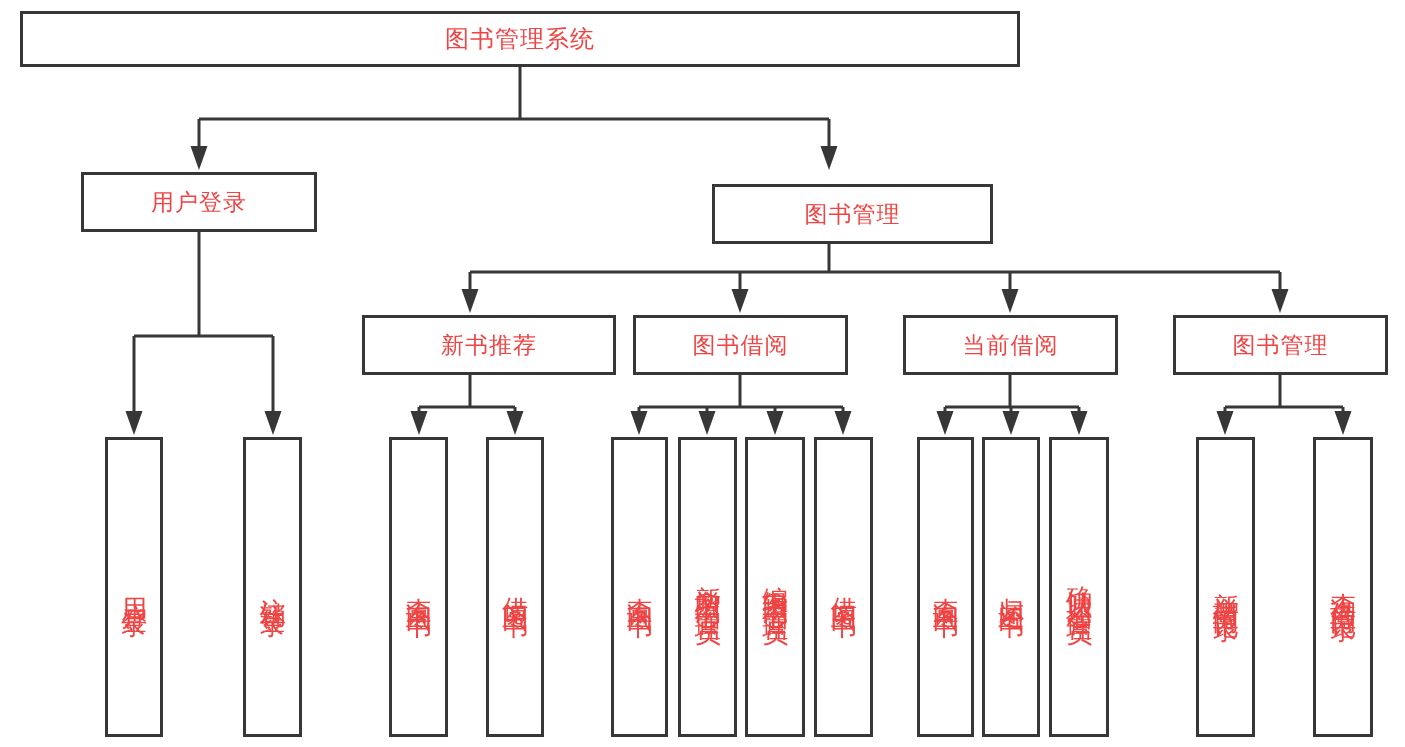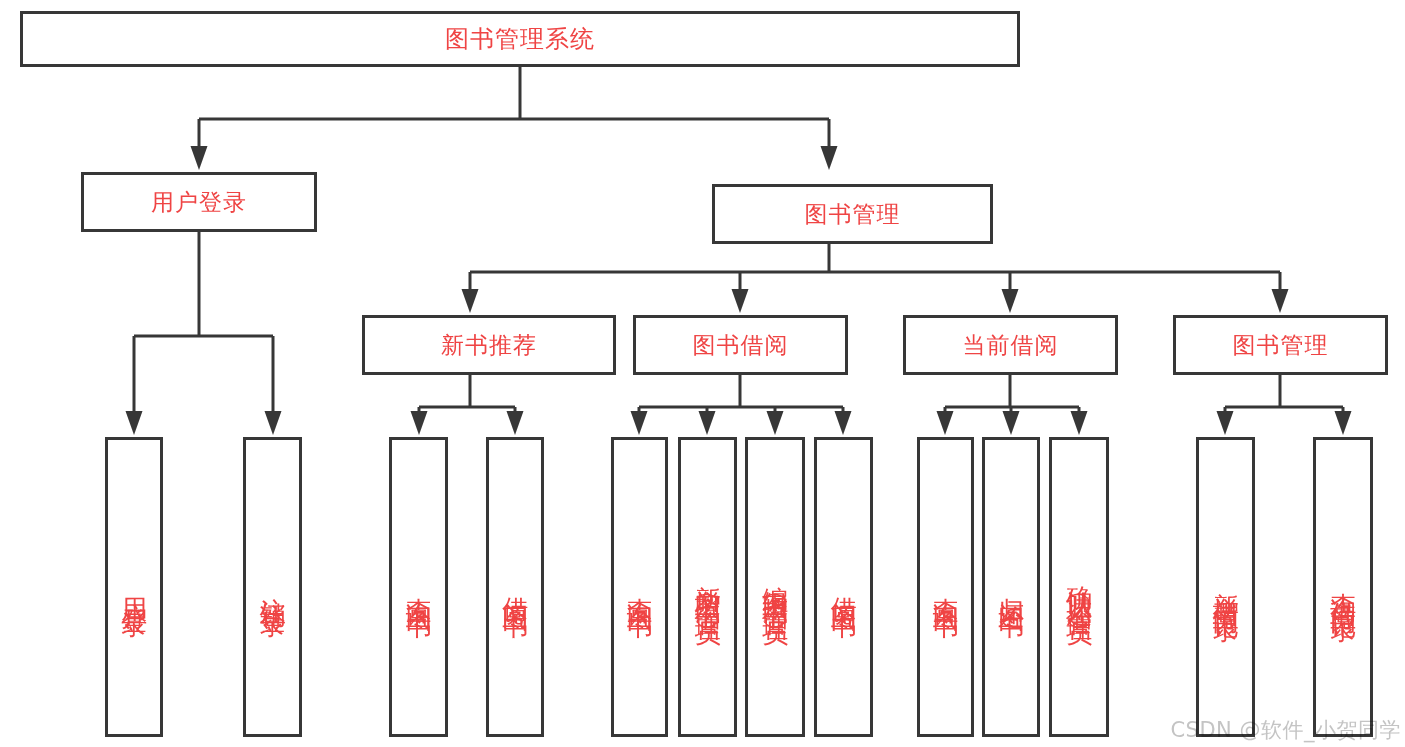--- a/index.html
+++ b/index.html
@@ -145,14 +145,13 @@
     <span class="vlabel">确认归还（管理员）</span>
   </div>
 
   <div class="node vnode" style="left:1196px; top:437px; width:59px; height:300px">
     <span class="vlabel">新增借阅记录</span>
   </div>
   <div class="node vnode" style="left:1313px; top:437px; width:60px; height:300px">
     <span class="vlabel">查询借阅记录</span>
   </div>
 
-  <div class="watermark">CSDN @软件_小贺同学</div>
 </div>
 
 </body></html>

